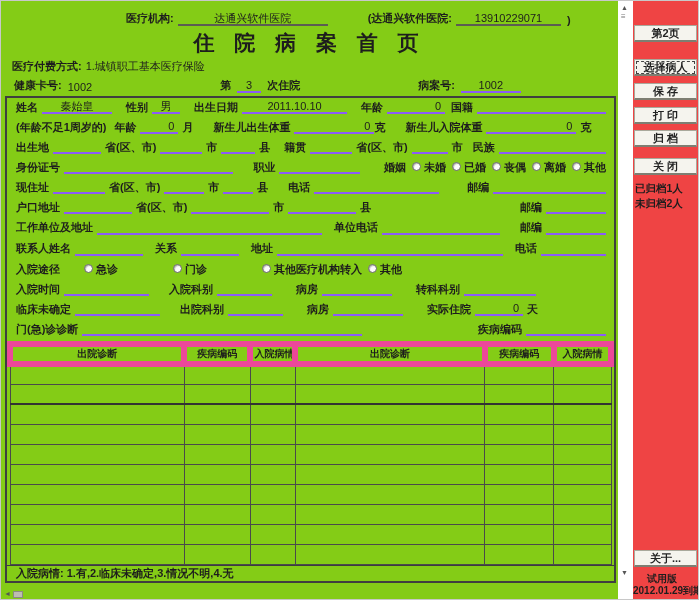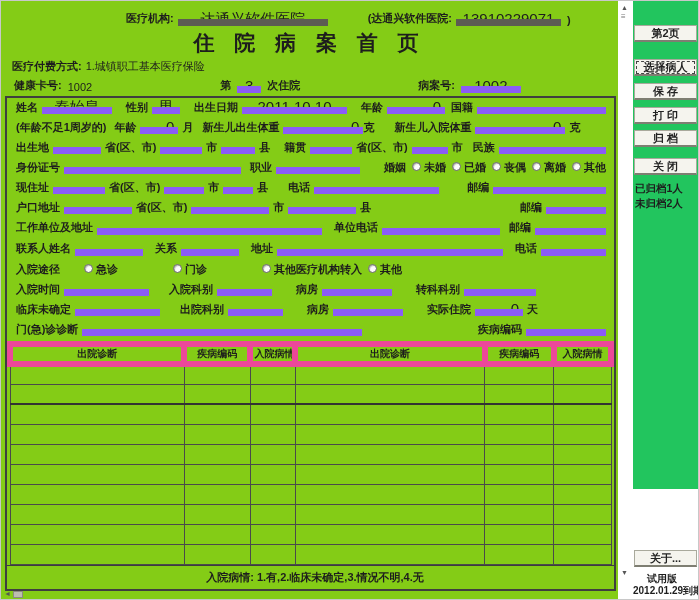--- a/index.html
+++ b/index.html
@@ -2,61 +2,61 @@
 <html><head>
 <meta charset="utf-8">
 <style>
   * { margin:0; padding:0; box-sizing:border-box; }
   body { font-family:"Liberation Sans", sans-serif; background:#fff; }
   .app { position:relative; width:699px; height:600px; background:#fff; overflow:hidden; border:1px solid #c8c8c8; color:#1d1d1d; }
   .form-panel { position:absolute; left:0; top:0; width:617px; height:600px; background:#84cc16; }
 
   .lb { font-weight:bold; font-size:11px; white-space:nowrap; }
   .tx { font-size:11px; white-space:nowrap;margin-top:26px; }
-  .u { display:inline-block; border-bottom:7px solid #8b5cf6; height:14px; line-height:13px; font-size:15px; text-align:center; white-space:nowrap; overflow:hidden; }
+  .u { display:inline-block; border-bottom:2px solid #8b5cf6; height:14px; line-height:13px; font-size:11px; text-align:center; white-space:nowrap; overflow:hidden; }
   .u.dark { border-bottom-color:#5c5c52; }
   .num { text-align:right; padding-right:4px; }
   .flex1 { flex:1 1 auto; }
 
   .w24{width:24px}.w28{width:28px}.w30{width:30px}.w34{width:34px}.w36{width:36px}.w38{width:38px}
   .w40{width:40px}.w42{width:42px}.w48{width:48px}.w52{width:52px}.w55{width:55px}.w58{width:58px}
   .w60{width:60px}.w65{width:65px}.w68{width:68px}.w70{width:70px}.w72{width:72px}.w78{width:78px}
   .w80{width:80px}.w85{width:85px}.w88{width:88px}.w90{width:90px}.w105{width:105px}
   .w118{width:118px}.w125{width:125px}.w150{width:150px}.w185{width:185px}.w225{width:225px}.w280{width:280px}
   .ml4{margin-left:4px}.ml6{margin-left:6px}.ml8{margin-left:8px}.ml10{margin-left:10px}.ml12{margin-left:12px}
-  .ml14{margin-left:14px}.ml16{margin-left:9px}.ml20{margin-left:20px}.ml24{margin-left:24px}.ml28{margin-left:28px}
+  .ml14{margin-left:14px}.ml16{margin-left:20px}.ml20{margin-left:20px}.ml24{margin-left:24px}.ml28{margin-left:28px}
   .ml40{margin-left:40px}.ml55{margin-left:55px}
 
   .org-row { display:flex; align-items:flex-end; margin:7px 8px 0 125px; height:18px; }
   .title { text-align:center; font-size:21px; font-weight:bold; letter-spacing:7px; margin-top:3px; }
   .pay-row { display:flex; align-items:flex-end; margin:2px 0 0 11px; height:15px; }
   .card-row { display:flex; align-items:flex-end; margin:3px 0 3px 13px; height:16px; }
 
   .main-box { margin:0 2px 0 4px; border:2px solid #3f3f3f; }
   .frow { display:flex; align-items:center; height:20px; padding:0 8px 2px 9px; }
   .frow.tall { height:21px; }
 
   .radio { width:9px; height:9px; border:1px solid #666; border-radius:50%; background:#fdfdfd; display:inline-block; margin:0 3px 1px 0; box-shadow:inset 1px 1px 1px rgba(0,0,0,.28); flex:0 0 auto; }
   .ropt { display:flex; align-items:center; }
 
   table.diag { width:100%; border-collapse:collapse; table-layout:fixed; margin-top:1px; }
   table.diag th { border:6px solid #ec4899; font-size:10px; font-weight:bold; height:19px; padding:0 1px; overflow:hidden; white-space:nowrap; }
   table.diag td { border:1px solid #4a4a4a; height:20px; }
   table.diag tr.thick td { border-bottom:2px solid #333; }
-  .note-row { display:flex; align-items:center; height:24px; padding:1px 0 1px 9px; border-top:1px solid #3c3c3c;justify-content:center; }
+  .note-row { display:flex; align-items:center; height:16px; padding:1px 0 1px 9px; border-top:1px solid #3c3c3c; }
 
   .vscroll { position:absolute; left:617px; top:0; width:14px; height:588px; }
   .vs-up { position:absolute; top:3px; left:3px; font-size:7px; color:#555; line-height:7px; }
   .vs-grip { position:absolute; top:12px; left:3px; font-size:8px; color:#777; line-height:8px; }
   .vs-down { position:absolute; top:568px; left:3px; font-size:7px; color:#555; line-height:7px; }
   .hscroll { position:absolute; left:2px; top:588px; width:615px; height:11px; }
   .hs-left { position:absolute; left:1px; top:1px; font-size:7px; color:#555; }
   .hs-thumb { position:absolute; left:10px; top:2px; width:10px; height:7px; background:#bdbdb2; border:1px solid #8a8a80; }
 
-  .side-panel { position:absolute; left:632px; top:0; width:67px; height:488px; background:#22c55e; }
+  .side-panel { position:absolute; left:632px; top:0; width:67px; height:600px; background:#ef4444; }
   .btn { position:absolute; left:1px; width:63px; height:17px; background:#f5f4ee; border:1px solid #a9a99c; border-bottom:2px solid #7e7e72; font-size:11px; font-weight:bold; text-align:center; line-height:14px; color:#222; cursor:default; white-space:nowrap; overflow:hidden; }
   .btn.focused { outline:1px dashed #444; outline-offset:-3px; }
   .side-text { position:absolute; left:2px; font-size:10.5px; font-weight:bold; white-space:nowrap; }
 </style>
 </head>
 <body>
 
 <div class="app">
   <div class="form-panel">
 

